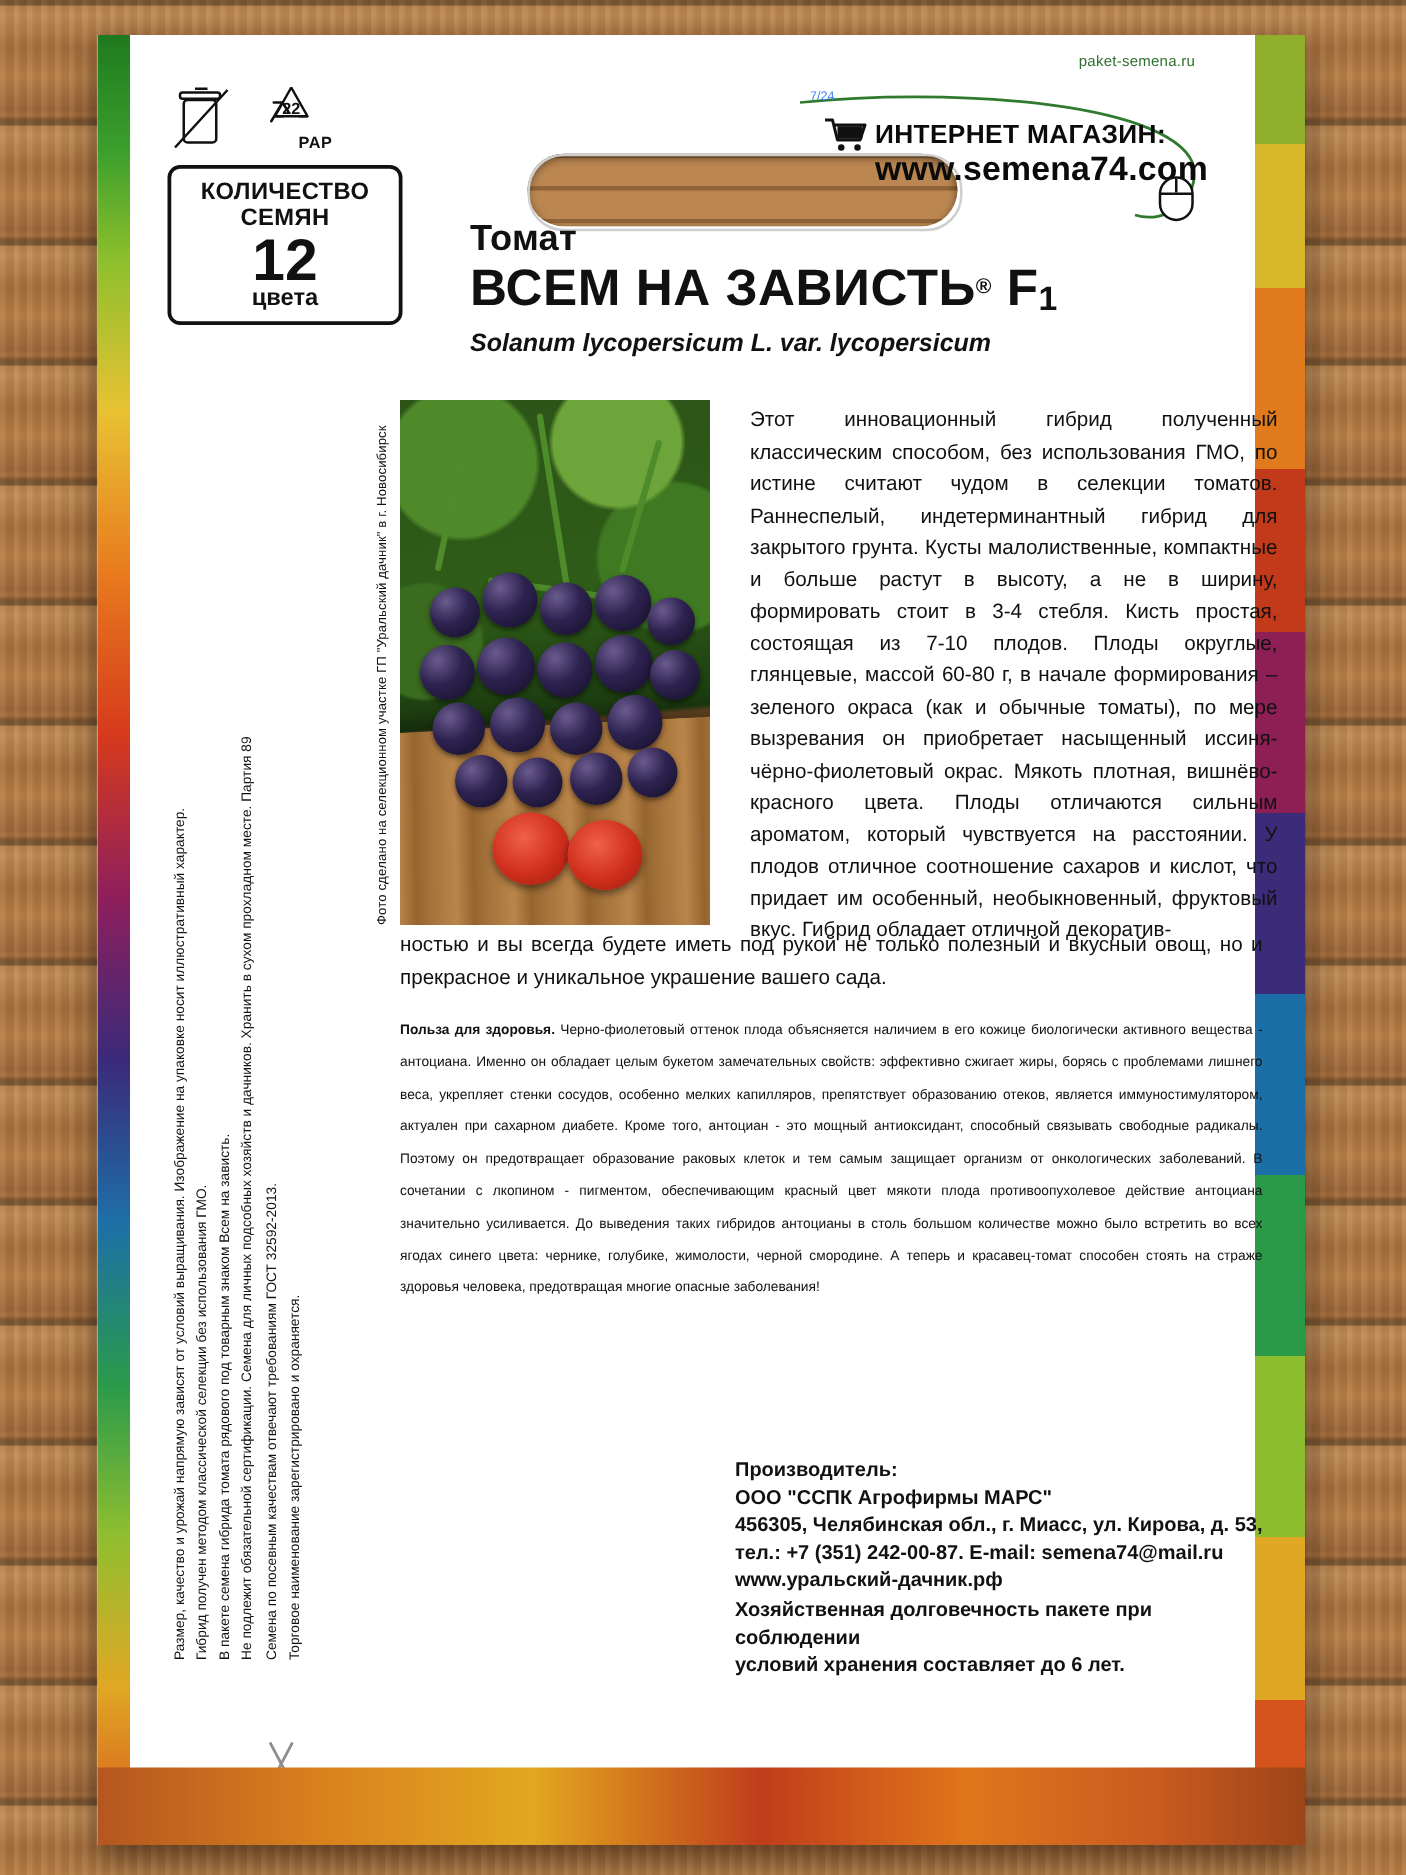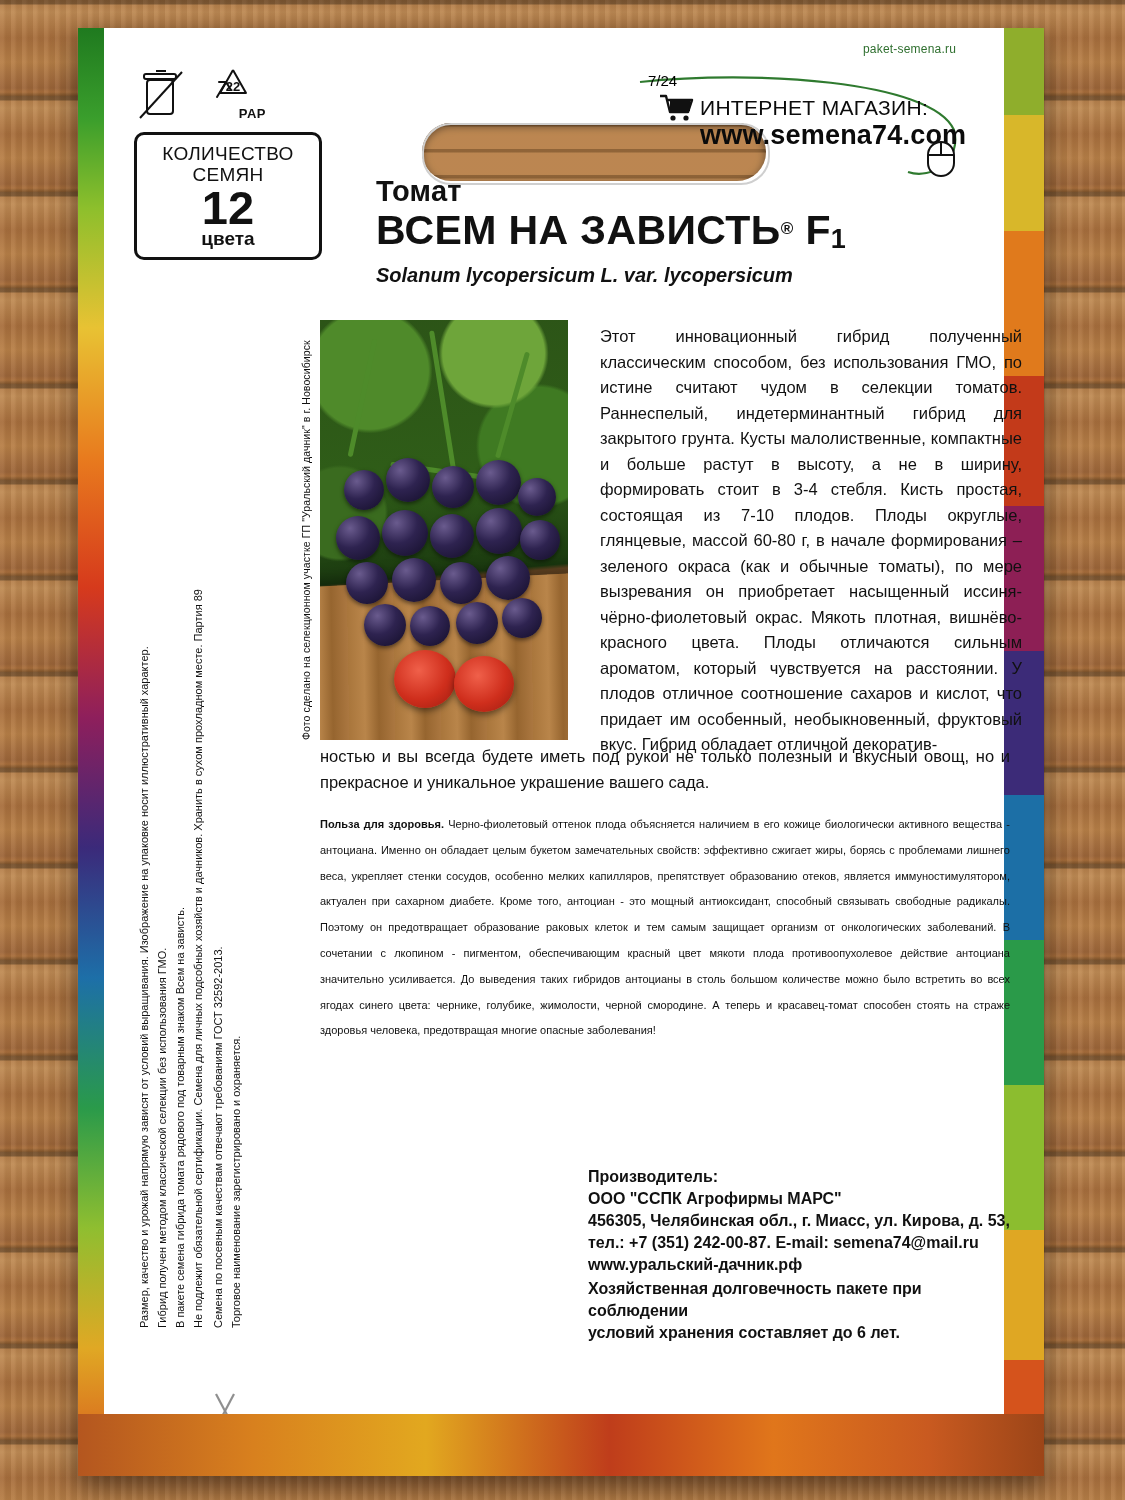--- a/index.html
+++ b/index.html
@@ -179,21 +179,21 @@
     height: 128px;
     border: 3px solid #111;
     border-radius: 10px;
     text-align: center;
     box-sizing: border-box;
     padding-top: 8px;
     background: #fff;
   }
   .qty-title {
     font-size: 19px;
-    font-weight: normal;
+    font-weight: bold;
     line-height: 21px;
     color: #111;
     letter-spacing: 0.3px;
   }
   .qty-num {
     font-size: 47px;
     font-weight: bold;
     line-height: 50px;
     color: #111;
     margin-top: -2px;
@@ -219,29 +219,29 @@
     position: absolute;
     right: 36px;
     top: 48px;
     width: 320px;
     text-align: left;
   }
   .batch-num {
     position: absolute;
     left: 0;
     top: -4px;
-    font-size: 15px;
-    color: #000000;
+    font-size: 10px;
+    color: #3b82f6;
   }
   .shop-line1 {
     position: absolute;
     left: 52px;
     top: 20px;
     font-size: 21px;
-    font-weight: normal;
+    font-weight: bold;
     color: #0b0b0b;
     letter-spacing: 0.3px;
   }
   .shop-line2 {
     position: absolute;
     left: 52px;
     top: 44px;
     font-size: 27px;
     font-weight: bold;
     color: #0b0b0b;

